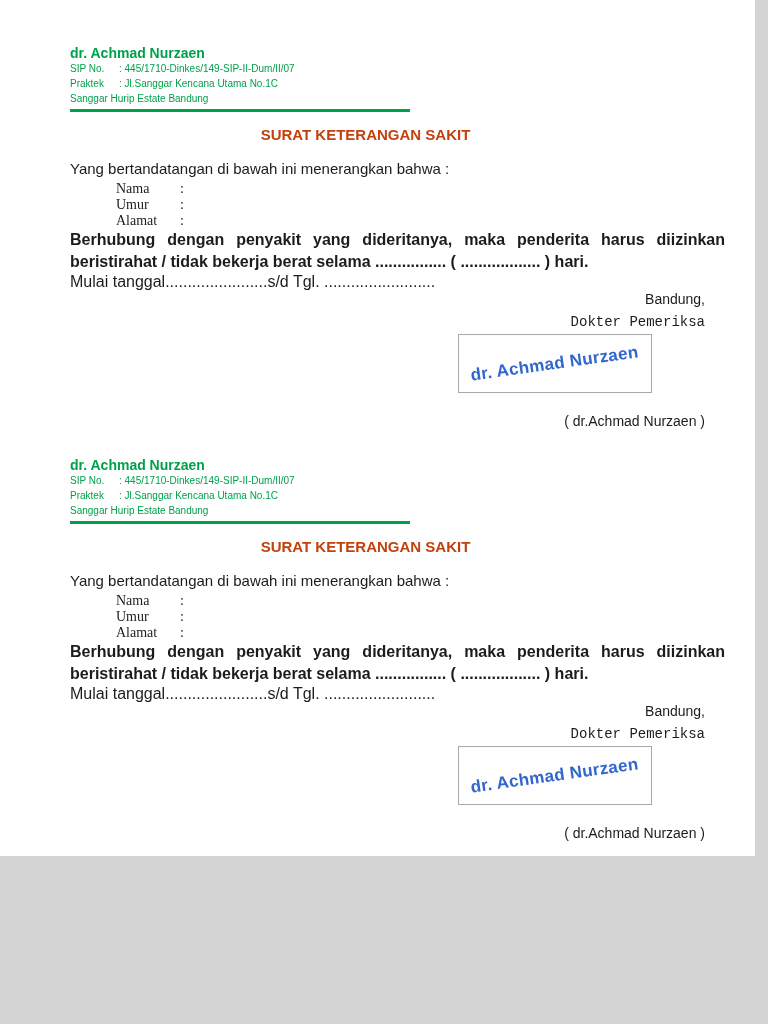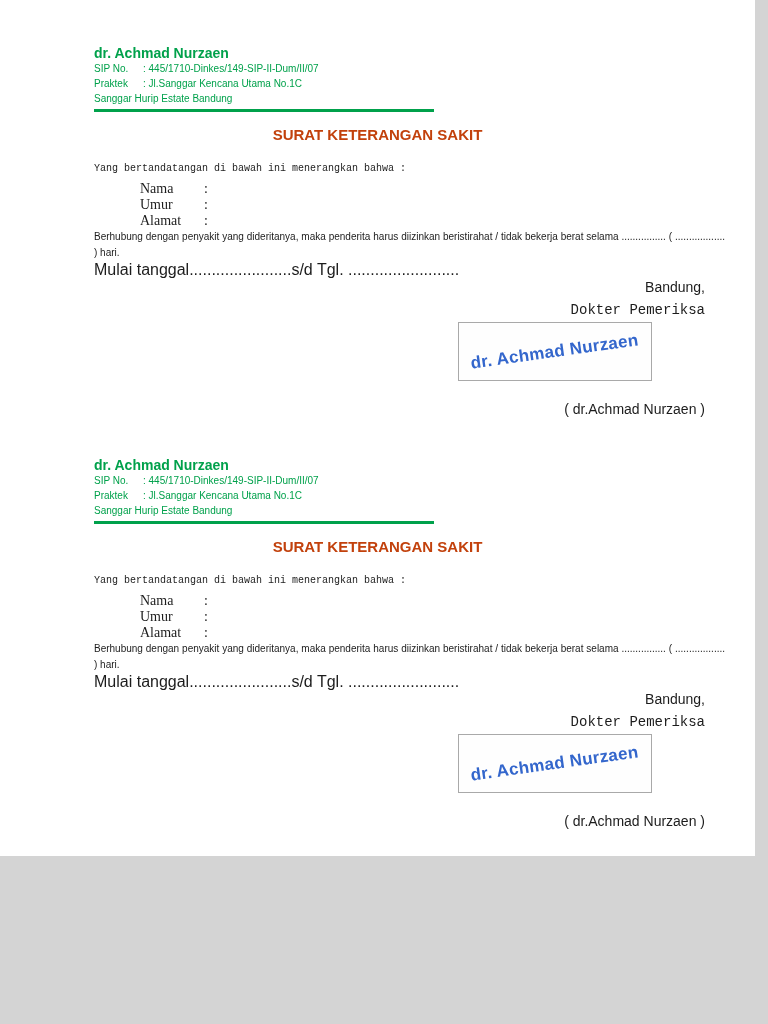--- a/index.html
+++ b/index.html
@@ -14,21 +14,21 @@
   .paper {
     position: absolute;
     top: 0; left: 0;
     width: 755px;
     height: 856px;
     background: var(--paper, #ffffff);
     overflow: hidden;
   }
   .cert {
     height: 412px;
-    padding: 45px 30px 0 94px;
+    padding: 45px 30px 0 70px;
   }
   .doc-name {
     color: var(--header-green, #00a14b);
     font-weight: bold;
     font-size: 14px;
     line-height: 16px;
   }
   .hdr-line {
     color: var(--header-green, #00a14b);
     font-size: 10px;
@@ -45,37 +45,37 @@
   }
   .title {
     font-weight: bold;
     font-size: 15px;
     line-height: 17px;
     text-align: center;
     margin: 14px -30px 0 -94px;
     color: #c2410c;
   }
   .intro {
-    font-size: 10px;
+    font-size: 15px;
     line-height: 16px;
     margin-top: 18px;
-    font-family: Liberation Mono, monospace;
   }
   .fields { margin-top: 4px; }
   .field-row {
     font-size: 14px;
     line-height: 16px;
     padding-left: 46px;
     font-family: Liberation Serif, serif;
   }
   .field-label { display: inline-block; width: 64px; }
   .body-par {
-    font-size: 10px;
-    line-height: 16px;
+    font-size: 16px;
+    line-height: 22px;
     text-align: justify;
+    font-weight: bold;
   }
   .date-line {
     font-size: 16px;
     line-height: 16px;
     margin-top: 1px;
   }
   .sign-col {
     width: 300px;
     margin: 1px 20px 0 auto;
     text-align: right;

